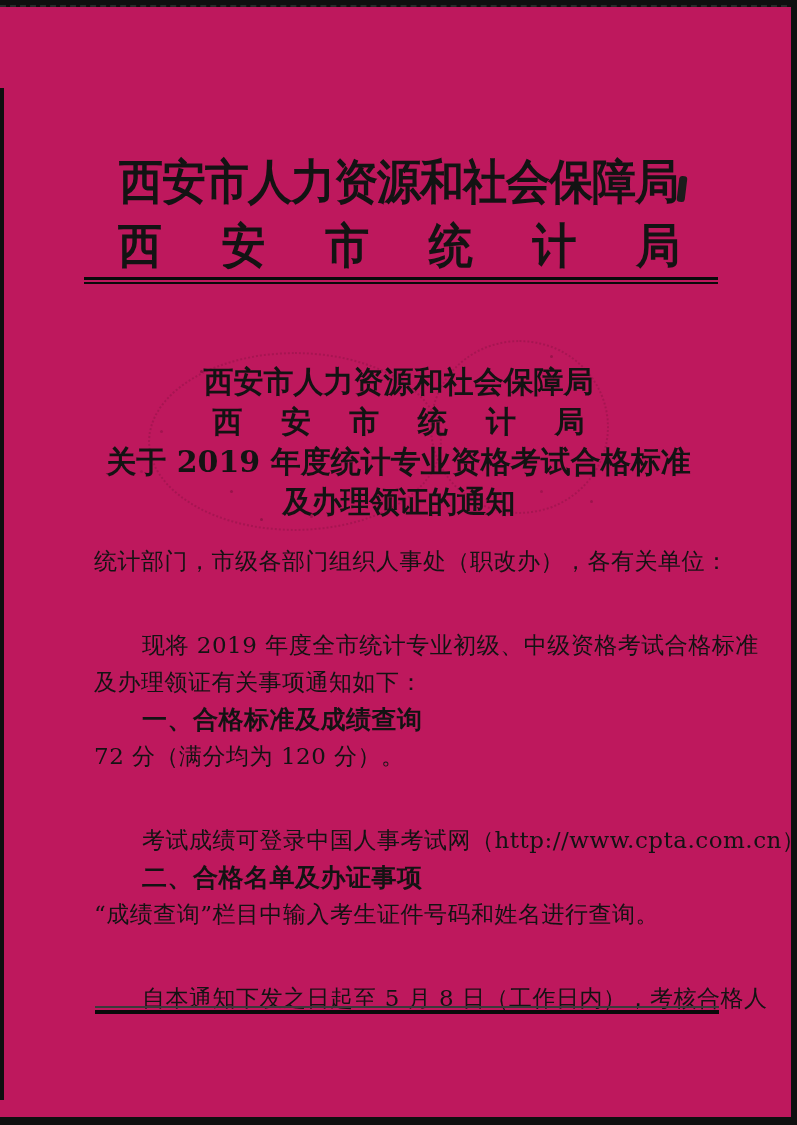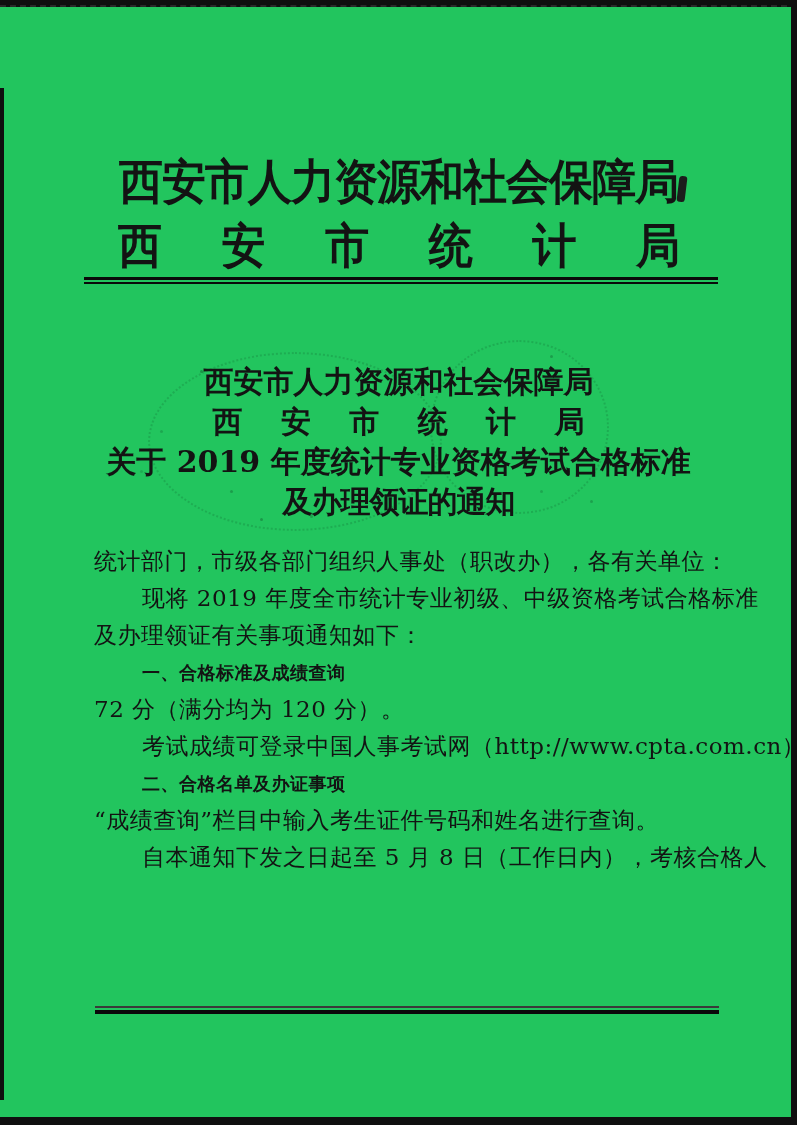--- a/index.html
+++ b/index.html
@@ -1,21 +1,21 @@
 <!DOCTYPE html>
 <html><head>
 <meta charset="utf-8">
 <style>
   html, body { margin: 0; padding: 0; background: #e8e8e8; }
   .page {
     position: relative;
     width: 797px;
     height: 1125px;
     margin: 0 auto;
-    background: #22c55e;
+    background: #be185d;
     overflow: hidden;
     font-family: "DejaVu Serif", "Liberation Serif", serif;
     color: #131313;
   }
   
   .edge { position: absolute; background: #0f0f0f; }
   .edge-top { top: 0; left: 0; width: 797px; height: 5px; border-bottom: 2px dashed #2a2a2a; }
   .edge-right { top: 0; right: 0; width: 6px; height: 1125px; }
   .edge-left { top: 88px; left: 0; width: 4px; height: 1012px; }
   .edge-bottom { bottom: 0; left: 0; width: 797px; height: 8px; }
@@ -60,25 +60,25 @@
     text-align: justify; text-align-last: justify;
   }
   .t-line-4 { letter-spacing: -1px; }
   
   .body-text {
     position: absolute; top: 543px; left: 94px; width: 626px;
     font-size: 23px; line-height: 37px;
     letter-spacing: 0.5px;
   }
   .line { white-space: nowrap; }
-  .line.indent { padding-left: 48px; }
+  .line.indent { padding-left: 48px; margin-top: 47px; }
   .line.heading {
     padding-left: 48px; font-weight: bold;
     font-family: "DejaVu Sans", "Liberation Sans", sans-serif;
-    font-size: 18px;
+    font-size: 25px;
   }
   .rule-foot {
     position: absolute; top: 1006px; left: 95px; width: 624px; height: 2px;
     border-top: 2px solid #3a3a3a; border-bottom: 4px solid #0a0a0a;
   }
 </style>
 </head>
 <body>
 
 <div class="page">

